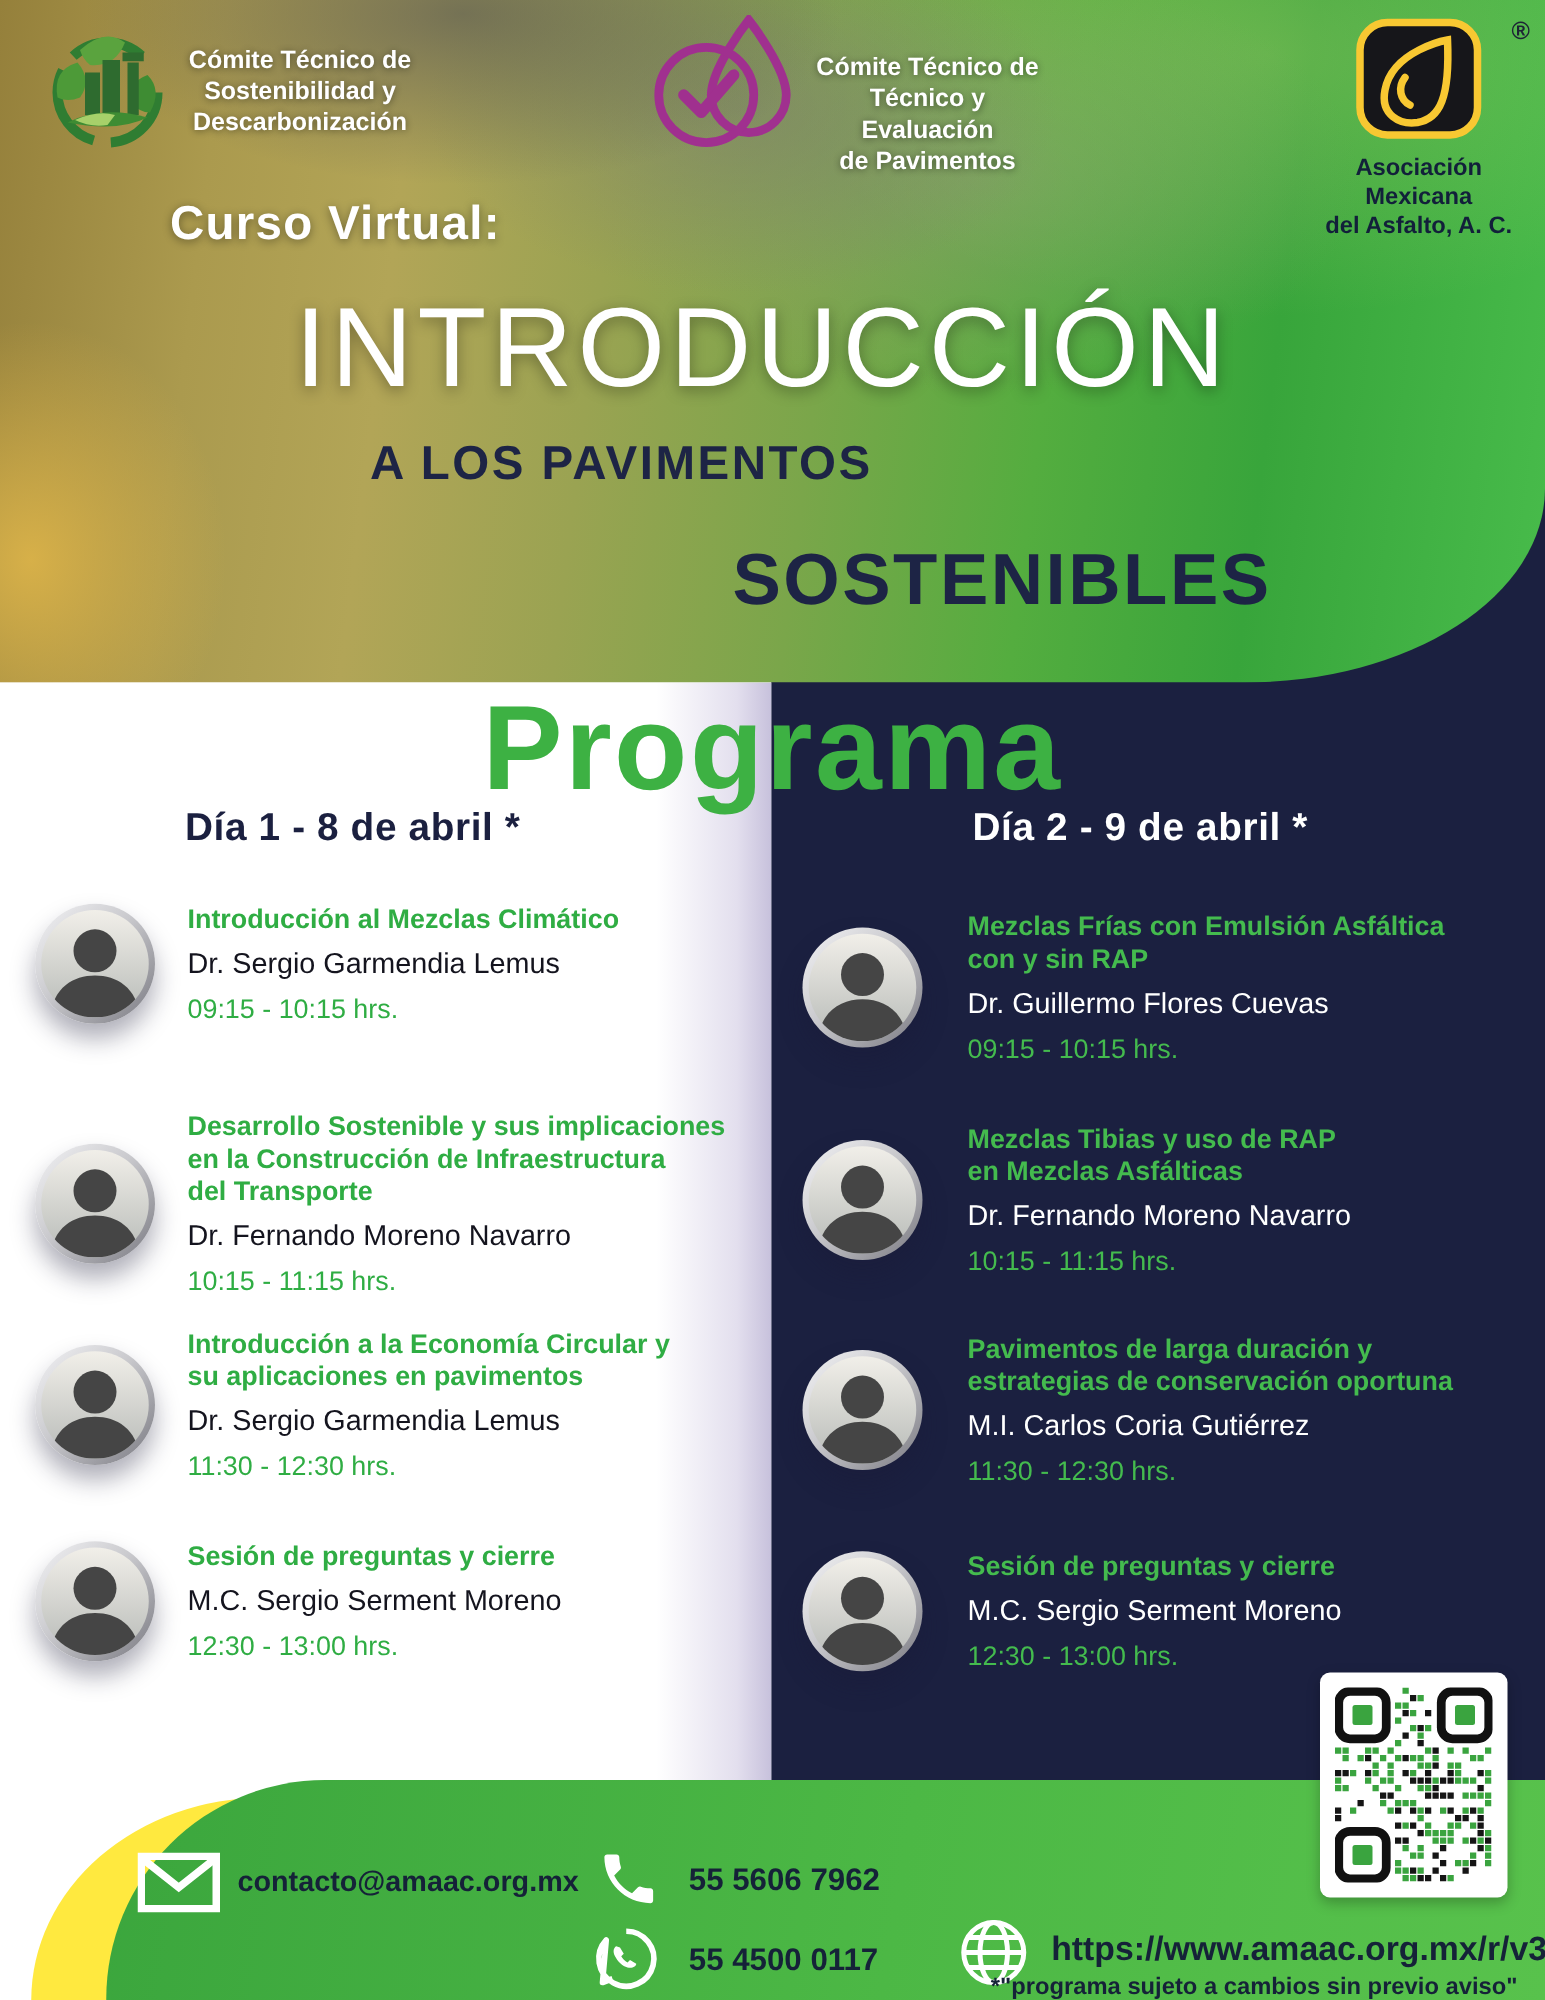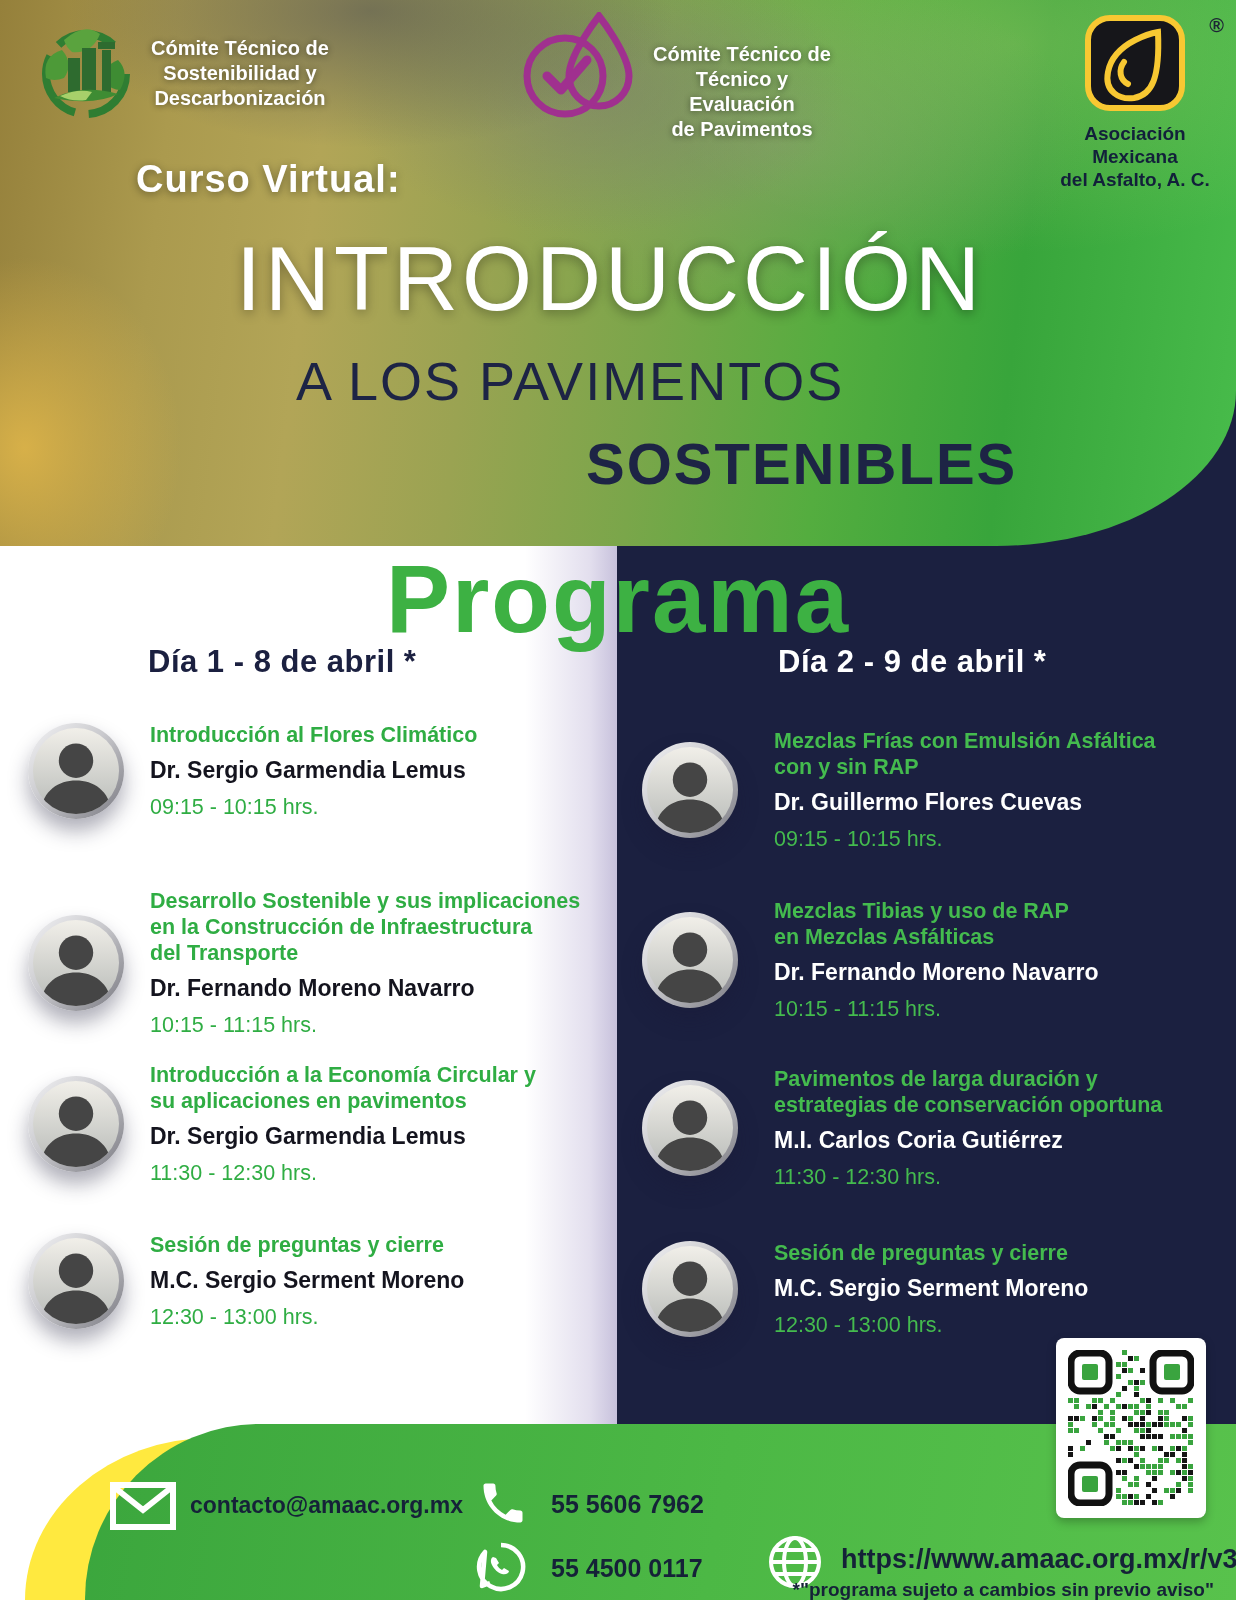--- a/index.html
+++ b/index.html
@@ -33,21 +33,21 @@
   .logo-drop{position:absolute;left:503px;top:12px;}
 
   .amaac{position:absolute;left:1040px;top:14px;width:190px;text-align:center;}
   .amaac .reg{position:absolute;right:6px;top:0;font-size:20px;font-weight:bold;color:#1d2435;}
   .amaac .org-lines{margin-top:6px;font-size:19px;line-height:23px;font-weight:bold;color:#12203a;}
 
   .kicker{position:absolute;left:103px;top:158px;color:#ffffff;font-weight:bold;font-size:38px;
     letter-spacing:1px;text-shadow:0 2px 8px rgba(0,0,0,.4);margin-left:33px;}
   .title1{position:absolute;left:50px;top:228px;width:1120px;text-align:center;color:#ffffff;
     font-weight:normal;font-size:90px;letter-spacing:4px;text-shadow:0 3px 12px rgba(0,0,0,.35);}
-  .title2{position:absolute;left:296px;top:350px;color:#1d2445;font-weight:normal;font-size:54px;letter-spacing:2px;}
+  .title2{position:absolute;left:296px;top:350px;color:#1d2445;font-weight:bold;font-size:38px;letter-spacing:2px;}
   .title3{position:absolute;left:586px;top:430px;color:#1d2445;font-weight:bold;font-size:58px;letter-spacing:2px;}
 
   
   .programa{position:absolute;left:0;top:544px;width:1236px;text-align:center;
     color:#3db143;font-weight:bold;font-size:96px;letter-spacing:2px;}
   .day-label{position:absolute;font-weight:bold;font-size:31px;letter-spacing:.5px;}
   .day1-label{left:148px;top:644px;color:#1b2040;}
   .day2-label{left:778px;top:644px;color:#ffffff;}
 
   .session{position:absolute;display:flex;align-items:center;}
@@ -55,21 +55,21 @@
   .session.col-r{left:642px;gap:36px;}
 
   .avatar{width:96px;height:96px;border-radius:50%;flex:0 0 auto;padding:5px;box-sizing:border-box;
     background:linear-gradient(135deg,#f4f4f6 0%,#c9c9cd 45%,#787880 100%);
     box-shadow:0 12px 20px rgba(25,25,55,.35);}
   .av-in{display:block;width:100%;height:100%;border-radius:50%;overflow:hidden;
     background:linear-gradient(180deg,#f1efe9 0%,#b7bab7 100%);}
   .s-text{min-width:0;}
   .s-title{font-weight:bold;font-size:21.5px;line-height:26px;color:#2fad43;}
   .s-title .tline{display:block;white-space:nowrap;}
-  .s-name{font-weight:bold;font-size:23px;color:#14141e;margin-top:9px;white-space:nowrap;}
+  .s-name{font-weight:normal;font-size:23px;color:#14141e;margin-top:9px;white-space:nowrap;}
   .s-time{font-weight:normal;font-size:21.5px;color:#2fad43;margin-top:11px;white-space:nowrap;}
   .col-r .s-title,.col-r .s-time{color:#44bb4e;}
   .col-r .s-name{color:#ffffff;}
 
   
   .footer-yellow{position:absolute;left:25px;top:1438px;right:0;height:162px;
     border-top-left-radius:190px 165px;background:#ffe93f;}
   .footer-green{position:absolute;left:85px;top:1424px;right:0;height:176px;
     border-top-left-radius:175px 175px;
     background:linear-gradient(100deg,#3ba63d 0%,#4cb845 55%,#58c24c 100%);}
@@ -156,21 +156,21 @@
 
   <div class="session col-l" style="top:722px">
     <div class="avatar">
         <span class="av-in"><svg width="86" height="86" viewBox="0 0 100 100">
             <circle cx="50" cy="38" r="20" fill="#454545"></circle>
             <path d="M8 100 C11 72 30 61 50 61 C70 61 89 72 92 100 Z" fill="#454545"></path>
           </svg></span>
       </div>
     <div class="s-text">
       <div class="s-title">
-          <span class="tline">Introducción al Flores Climático</span>
+          <span class="tline">Introducción al Mezclas Climático</span>
           <span class="tline"></span>
           <span class="tline"></span>
         </div>
       <div class="s-name">Dr. Sergio Garmendia Lemus</div>
       <div class="s-time">09:15 - 10:15 hrs.</div>
     </div>
   </div>
 
   <div class="session col-l" style="top:888px">
     <div class="avatar">

